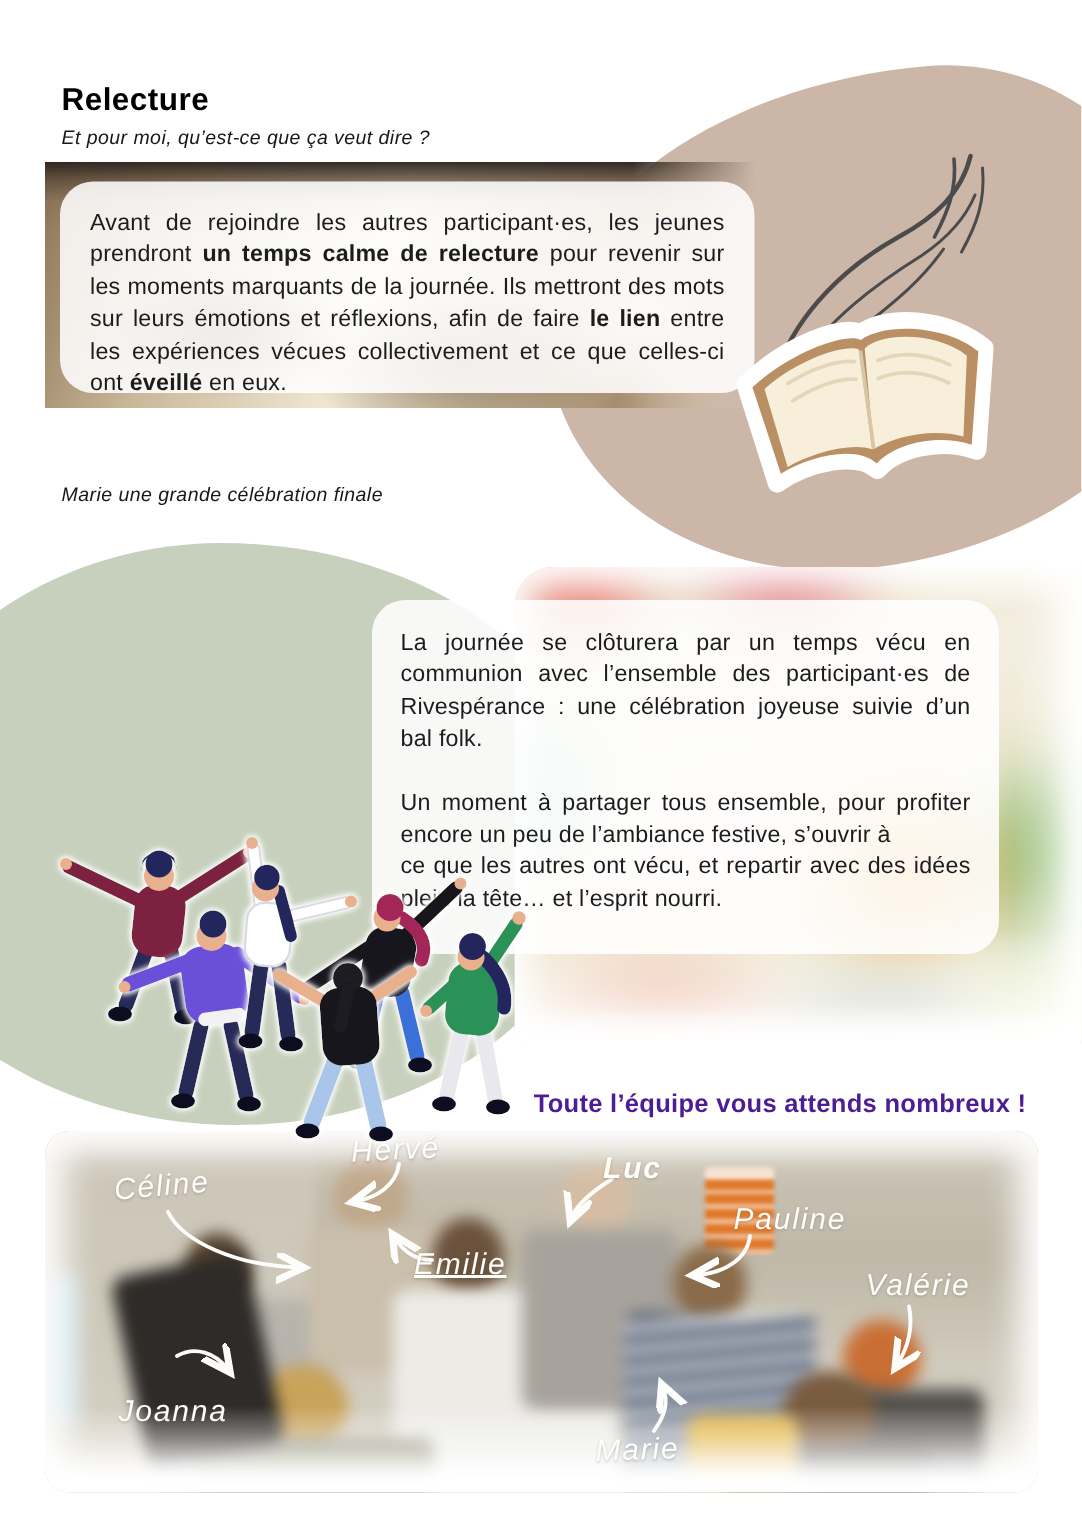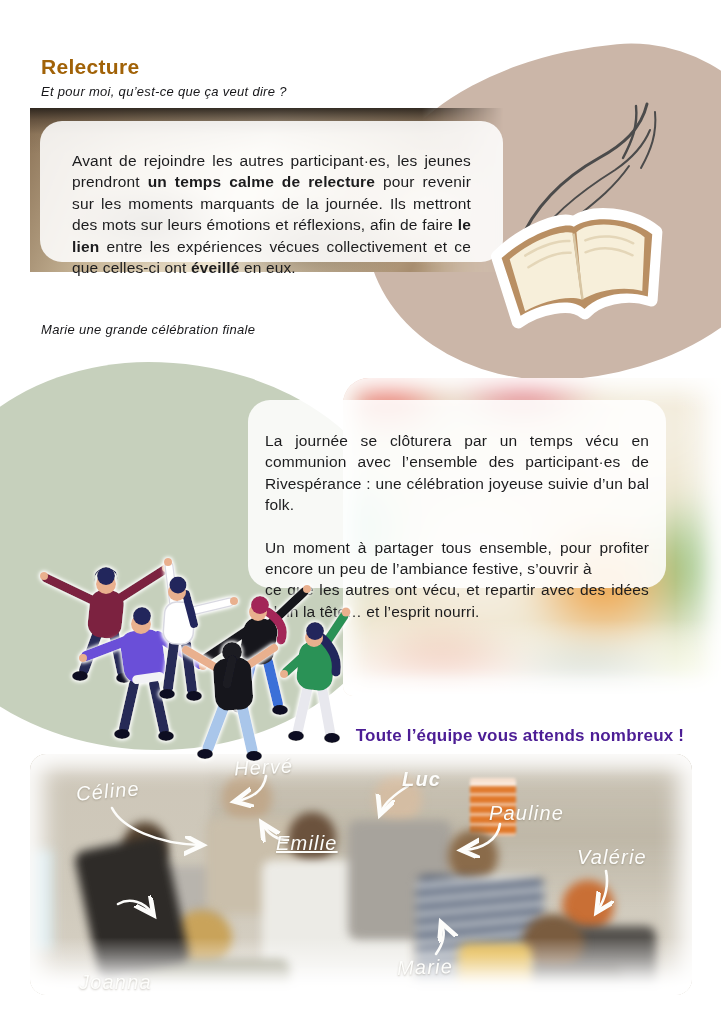--- a/index.html
+++ b/index.html
@@ -3,21 +3,21 @@
 <meta charset="utf-8">
 <style>
   html,body{margin:0;padding:0;background:#fff;}
   #page{
     position:relative;width:721px;height:1024px;margin:0 auto;
     background:#ffffff;overflow:hidden;
     font-family:"Liberation Sans","DejaVu Sans",sans-serif;
     color:#1d1d1f;
   }
   
-  .sec-title{position:absolute;left:41px;font-size:21px;font-weight:700;color:#a16207;letter-spacing:.3px;}
+  .sec-title{position:absolute;left:41px;font-size:21px;font-weight:700;color:#000000;letter-spacing:.3px;}
   .sec-sub{position:absolute;left:41px;font-size:13px;font-style:italic;color:#17171a;letter-spacing:.3px;}
   .t1{top:55px}.s1{top:84px}
   .t2{top:294px}.s2{top:322px}
 
   
   .blob{position:absolute;}
   .blob-beige{
     left:365px;top:48px;width:430px;height:330px;background:#cbb6a8;
     border-radius:62% 38% 55% 45% / 52% 50% 50% 48%;
     transform:rotate(-5deg);z-index:2;
@@ -38,24 +38,24 @@
       linear-gradient(112deg,#8a7155 0%,#c8b698 22%,#efe6d2 46%,#d3c2a6 62%,#a78d6f 82%,#e6dac2 100%);
     -webkit-mask-image:linear-gradient(90deg,#000 82%,rgba(0,0,0,0) 99%);
             mask-image:linear-gradient(90deg,#000 82%,rgba(0,0,0,0) 99%);
   }
   
   .panel{
     position:absolute;background:rgba(255,255,255,.87);border-radius:22px;
     text-align:justify;font-size:15.5px;line-height:1.38;letter-spacing:.15px;color:#1c1c1e;
     z-index:4;box-sizing:border-box;
   }
-  .panel p{margin:16px;}
+  .panel p{margin:4px;}
   .panel p + p{margin-top:21px;}
   .panel-1{left:40px;top:121px;width:463px;height:141px;padding:13px 16px;}
-  .panel-2{left:248px;top:400px;width:418px;height:188px;padding:14px 1px;}
+  .panel-2{left:248px;top:400px;width:418px;height:236px;padding:14px 15px;}
   .pre{white-space:pre-line;}
 
   
   .swirls{position:absolute;left:505px;top:96px;width:162px;height:150px;z-index:5;}
   .book{position:absolute;left:489px;top:196px;width:178px;height:140px;z-index:5;transform:rotate(-6deg);}
 
   
   .photo2{position:absolute;left:343px;top:378px;width:378px;height:318px;z-index:2;border-radius:26px 0 0 10px;overflow:hidden;}
   .photo2 .blurlayer{
     position:absolute;inset:-36px;filter:blur(16px);
@@ -114,21 +114,21 @@
   .nlbl{
     position:absolute;z-index:6;color:#fdfdfb;font-size:20px;font-style:italic;font-weight:500;
     letter-spacing:1.2px;text-shadow:0 1px 2px rgba(90,80,60,.30);
   }
   .nl0{left:46px;top:26px;transform:rotate(-5deg);}
   .nl1{left:204px;top:2px;transform:rotate(-3deg);}
   .nl2{left:372px;top:14px;font-weight:bold;}
   .nl3{left:459px;top:48px;}
   .nl4{left:246px;top:78px;text-decoration:underline;}
   .nl5{left:547px;top:92px;}
-  .nl6{left:49px;top:176px;margin-top:41px;}
+  .nl6{left:49px;top:176px;}
   .nl7{left:367px;top:202px;transform:rotate(-2deg);}
 </style>
 </head>
 <body>
 
 <div id="page">
 
   <div class="sec-title t1">Relecture</div>
   <div class="sec-sub s1">Et pour moi, qu’est-ce que ça veut dire ?</div>
 

